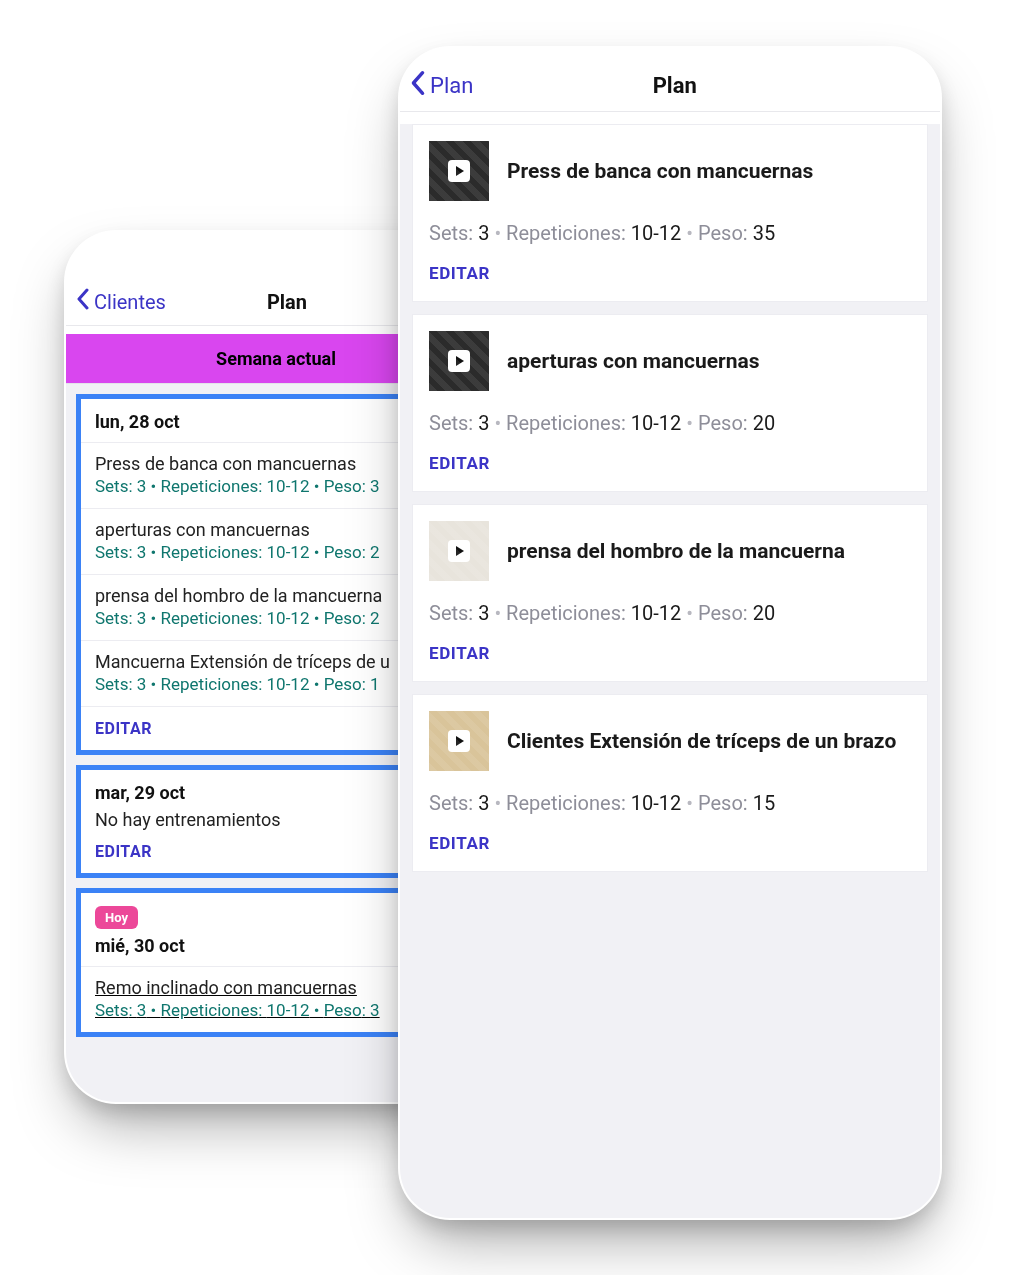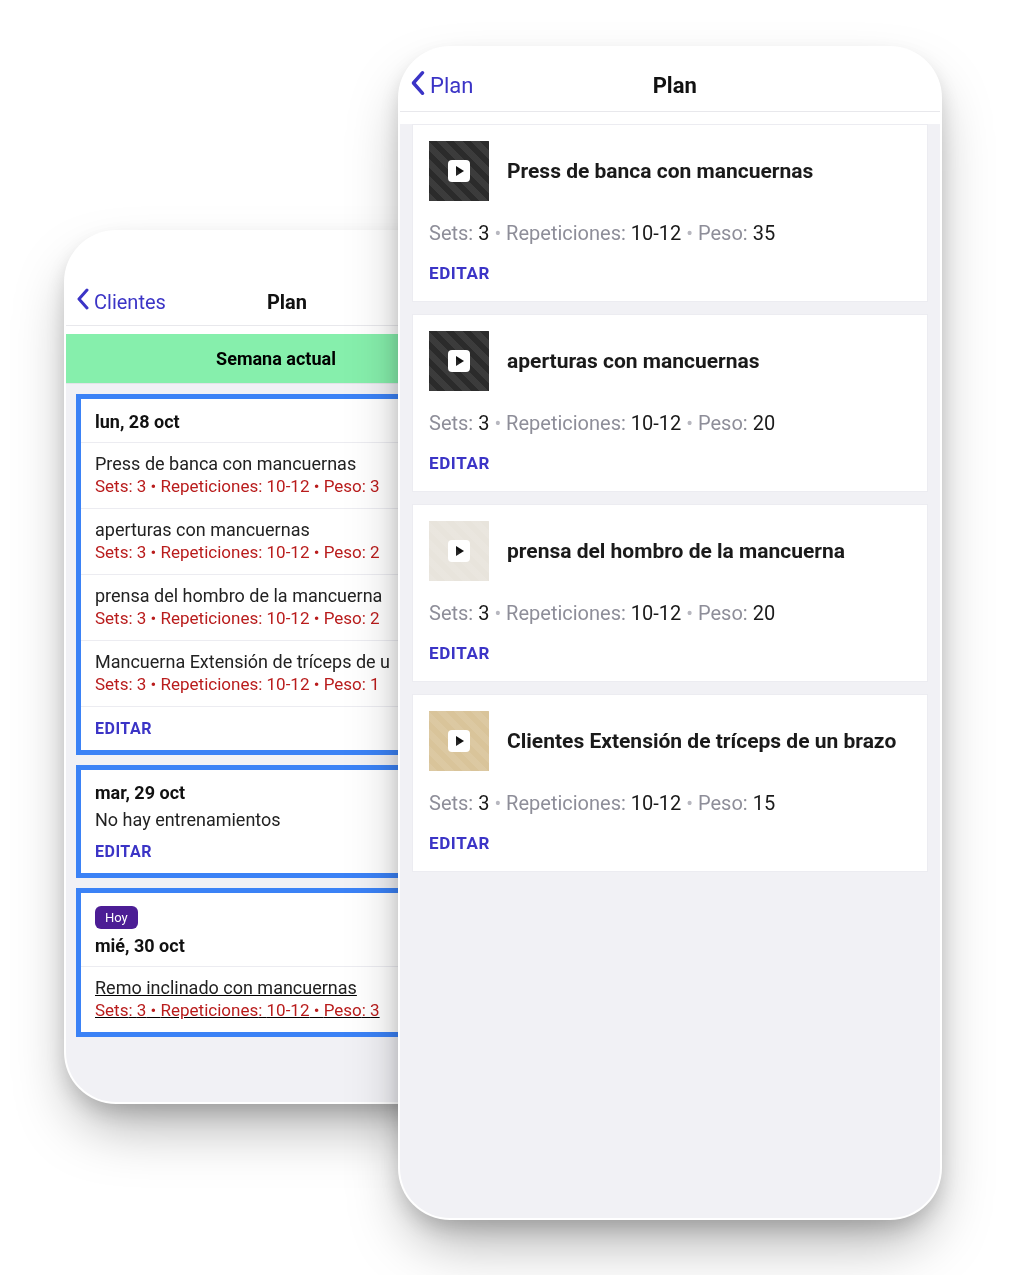--- a/index.html
+++ b/index.html
@@ -85,21 +85,21 @@
   }
 
   
   .app-body {
     background: #f1f1f5;
     min-height: 100%;
   }
 
   
   .section-title {
-    background: #86efac;
+    background: #d946ef;
     text-align: center;
     font-weight: 700;
     font-size: 18px;
     padding: 14px 0;
     border-bottom: 1px solid #e3e3e9;
     margin-top: 8px;
   }
   .day-card {
     background: #fff;
     margin: 10px 10px 0 10px;
@@ -107,41 +107,41 @@
   }
   .day-header {
     padding: 12px 14px 10px 14px;
     border-bottom: 1px solid #ececf1;
     font-weight: 700;
     font-size: 18px;
     color: #111;
   }
   .today-badge {
     display: inline-block;
-    background: #4c1d95;
+    background: #ec4899;
     color: #fff;
     font-size: 13px;
-    font-weight: 400;
+    font-weight: 700;
     padding: 4px 10px;
     border-radius: 6px;
     margin-bottom: 6px;
   }
   .exercise-row {
     padding: 10px 14px 12px 14px;
     border-bottom: 1px solid #ececf1;
   }
   .exercise-row:last-child { border-bottom: none; text-decoration: underline; }
   .exercise-name {
     font-size: 18px;
     color: #222;
     margin-bottom: 2px;
   }
   .exercise-meta {
     font-size: 17px;
-    color: #b91c1c;
+    color: #0f766e;
     white-space: nowrap;
   }
   .edit-link {
     color: #3b34c6;
     font-weight: 700;
     letter-spacing: 0.5px;
     font-size: 16px;
     padding: 12px 14px;
     display: block;
     cursor: pointer;

